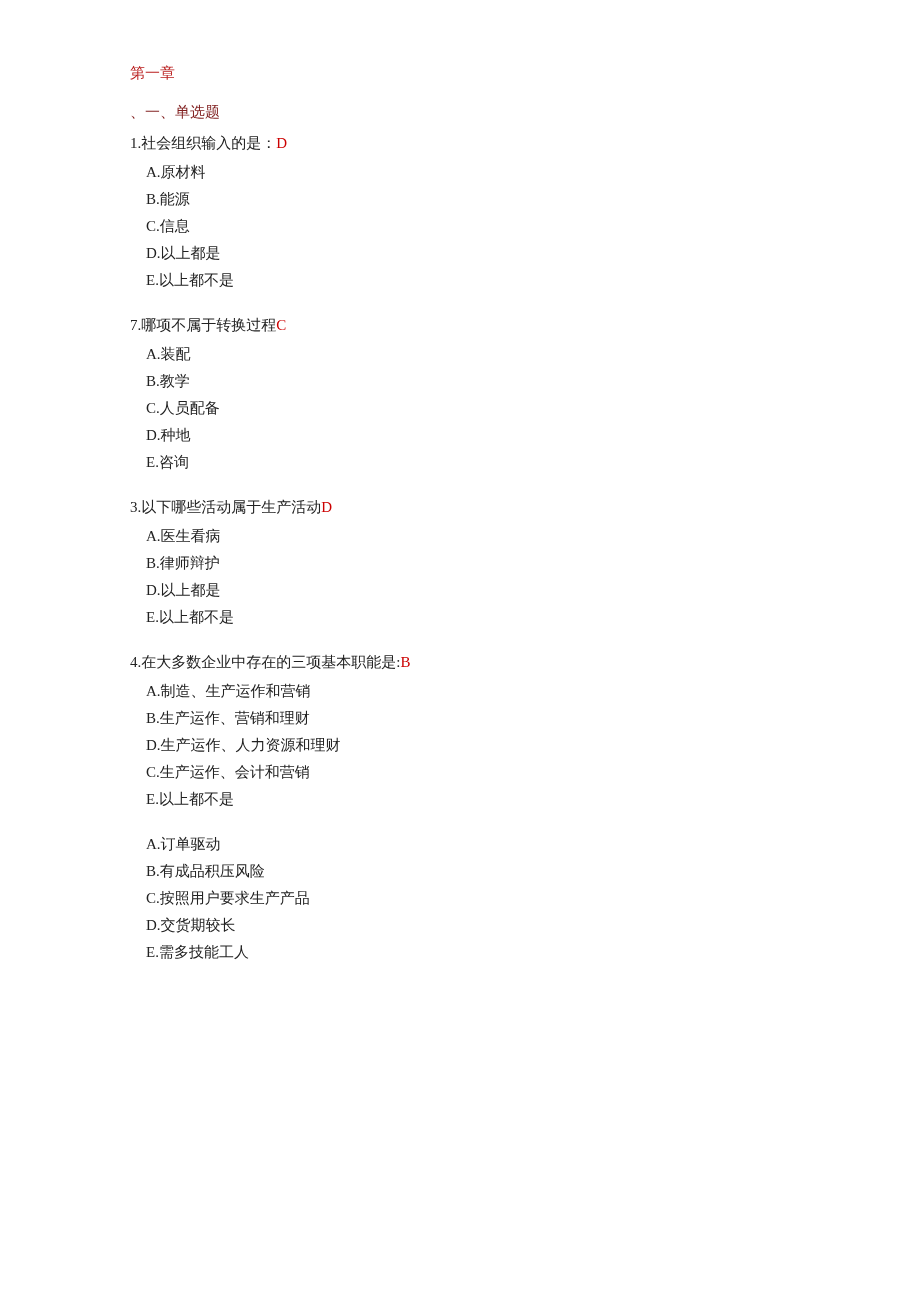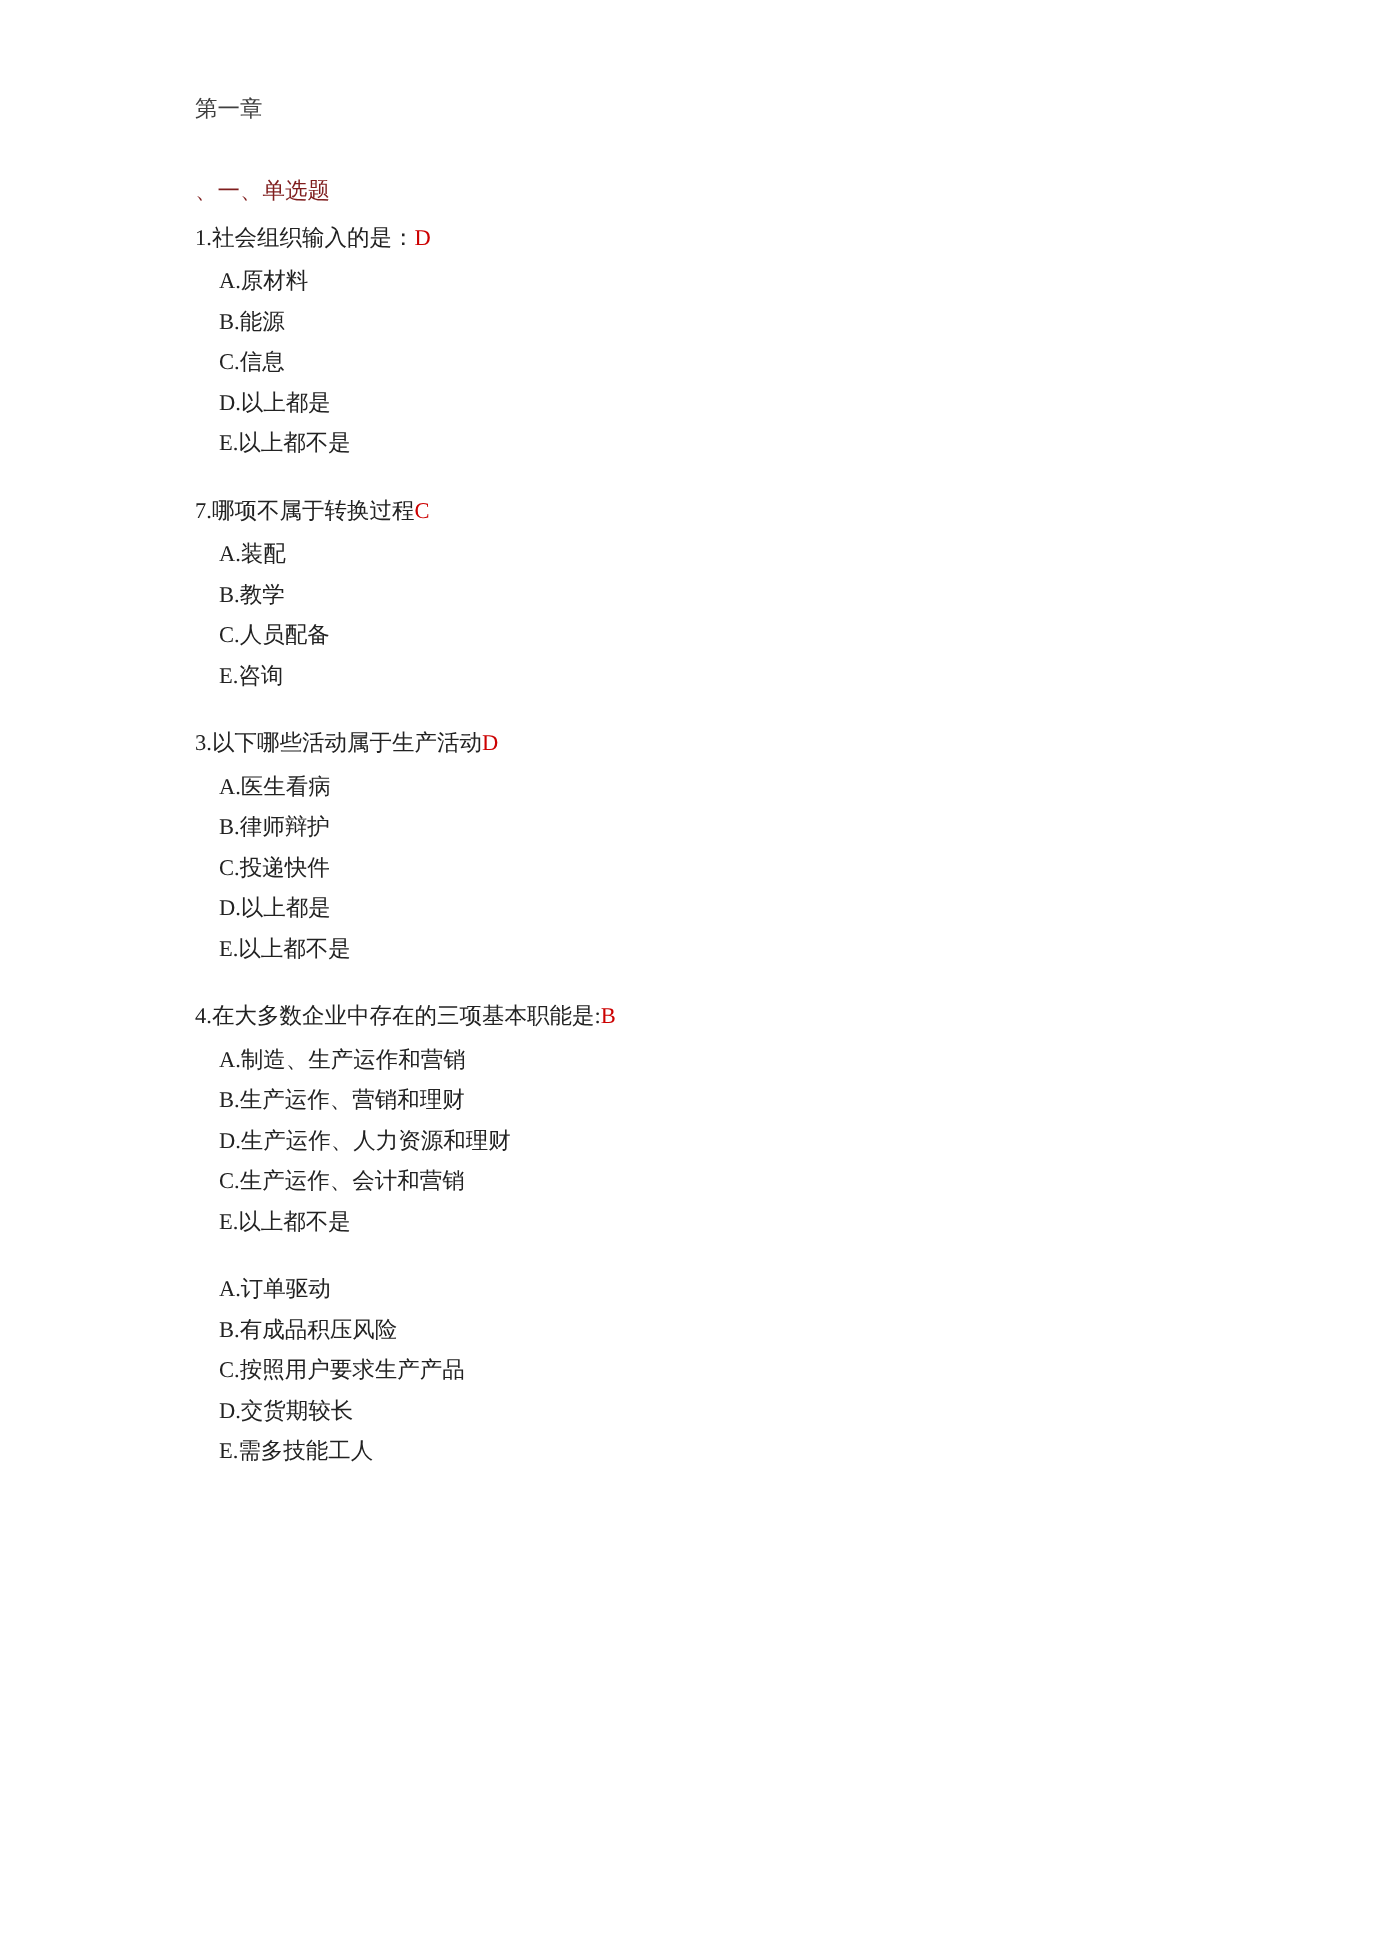--- a/index.html
+++ b/index.html
@@ -12,22 +12,22 @@
       font-family: "SimSun", "宋体", serif;
       font-size: 15px;
       color: #222222;
       padding: 60px 130px;
       line-height: 1.8;
       width: 920px;
       min-height: 1302px;
     }
     .chapter-title {
       font-size: 15px;
-      margin-bottom: 28px;
-      color: #404040;
+      margin-bottom: 12px;
+      color: #b91c1c;
     }
     .section-title {
       font-size: 15px;
       margin-bottom: 4px;
       color: #7f1d1d;
     }
     .question-block {
       margin-bottom: 18px;
     }
     .question-text {
@@ -56,27 +56,27 @@
       <span class="option">B.能源</span>
       <span class="option">C.信息</span>
       <span class="option">D.以上都是</span>
       <span class="option">E.以上都不是</span>
     </div>
     <div class="question-block">
       <div class="question-text"><span>7.哪项不属于转换过程</span><span class="answer-highlight">C</span></div>
       <span class="option">A.装配</span>
       <span class="option">B.教学</span>
       <span class="option">C.人员配备</span>
+      <span class="option">D.种地</span>
       <span class="option">E.咨询</span>
     </div>
     <div class="question-block">
       <div class="question-text"><span>3.以下哪些活动属于生产活动</span><span class="answer-highlight">D</span></div>
       <span class="option">A.医生看病</span>
       <span class="option">B.律师辩护</span>
-      <span class="option">C.投递快件</span>
       <span class="option">D.以上都是</span>
       <span class="option">E.以上都不是</span>
     </div>
     <div class="question-block">
       <div class="question-text"><span>4.在大多数企业中存在的三项基本职能是:</span><span class="answer-highlight">B</span></div>
       <span class="option">A.制造、生产运作和营销</span>
       <span class="option">B.生产运作、营销和理财</span>
       <span class="option">D.生产运作、人力资源和理财</span>
       <span class="option">C.生产运作、会计和营销</span>
       <span class="option">E.以上都不是</span>

